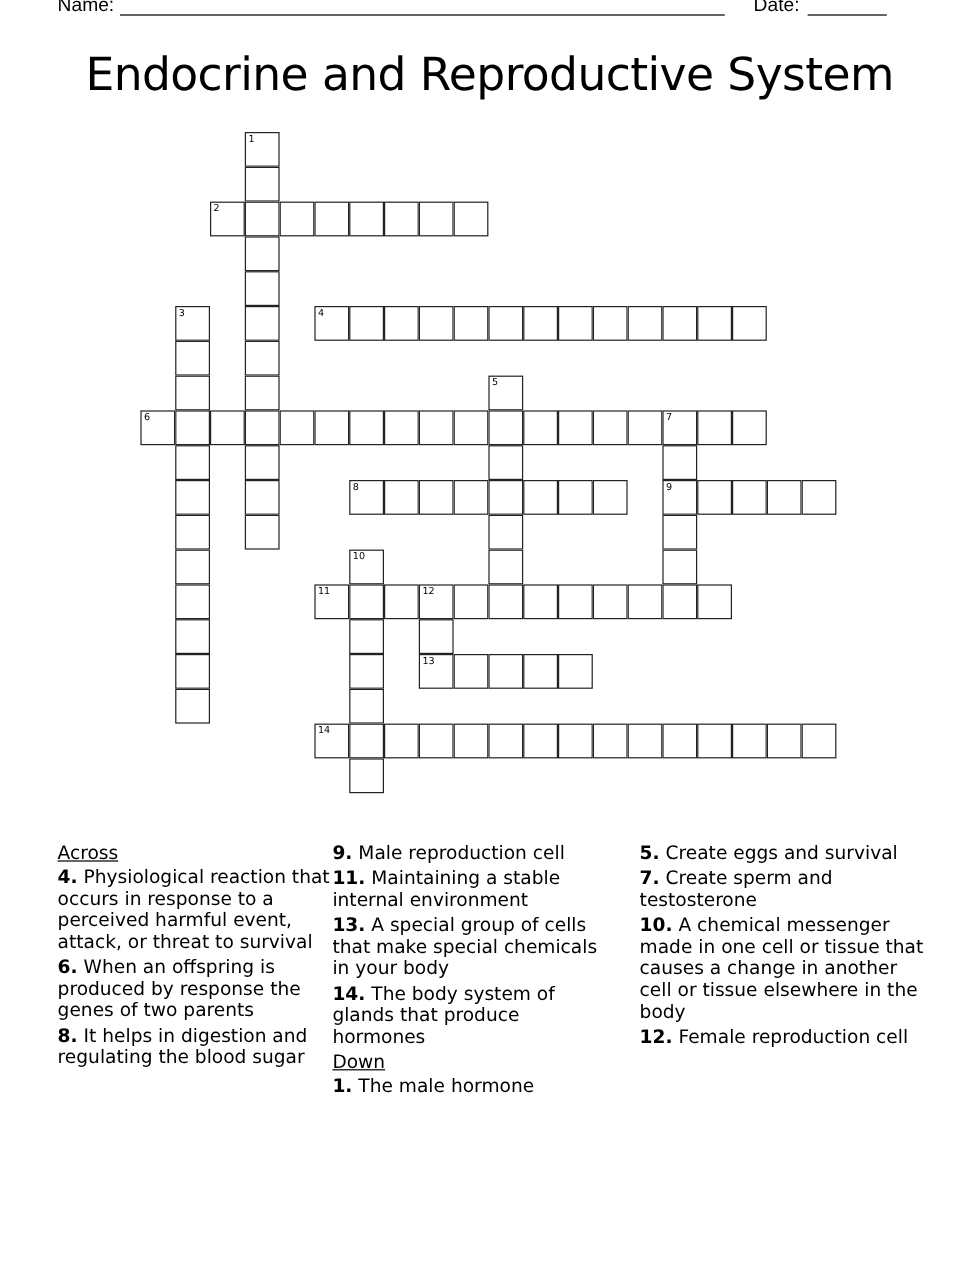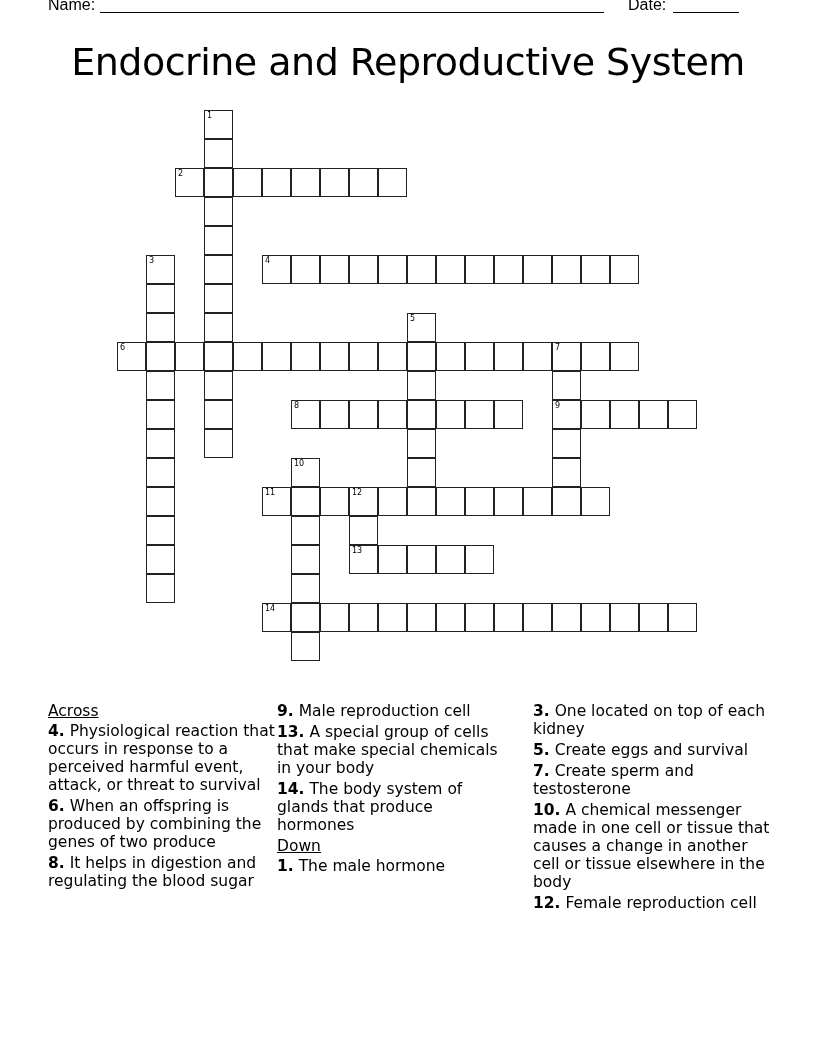--- a/index.html
+++ b/index.html
@@ -195,30 +195,30 @@
     <div class="cell" style="left: 581px; top: 603px; border-color: rgb(34, 34, 34);"></div>
     <div class="cell" style="left: 610px; top: 603px; border-color: rgb(34, 34, 34);"></div>
     <div class="cell" style="left: 639px; top: 603px; border-color: rgb(34, 34, 34);"></div>
     <div class="cell" style="left: 668px; top: 603px; border-color: rgb(34, 34, 34);"></div>
   </div>
 
 <div class="clues">
   <div class="col c1">
     <div class="heading">Across</div>
     <div class="clue"><b>4.</b> <span>Physiological reaction that occurs in response to a perceived harmful event, attack, or threat to survival</span></div>
-    <div class="clue"><b>6.</b> <span>When an offspring is produced by combining the genes of two produce</span></div>
+    <div class="clue"><b>6.</b> <span>When an offspring is produced by response the genes of two parents</span></div>
     <div class="clue"><b>8.</b> <span>It helps in digestion and regulating the blood sugar</span></div>
   </div>
   <div class="col c2">
     <div class="clue"><b>9.</b> <span>Male reproduction cell</span></div>
+    <div class="clue"><b>11.</b> <span>Maintaining a stable internal environment</span></div>
     <div class="clue"><b>13.</b> <span>A special group of cells that make special chemicals in your body</span></div>
     <div class="clue"><b>14.</b> <span>The body system of glands that produce hormones</span></div>
     <div class="heading">Down</div>
     <div class="clue"><b>1.</b> <span>The male hormone</span></div>
   </div>
   <div class="col c3">
-    <div class="clue"><b>3.</b> <span>One located on top of each kidney</span></div>
     <div class="clue"><b>5.</b> <span>Create eggs and survival</span></div>
     <div class="clue"><b>7.</b> <span>Create sperm and testosterone</span></div>
     <div class="clue"><b>10.</b> <span>A chemical messenger made in one cell or tissue that causes a change in another cell or tissue elsewhere in the body</span></div>
     <div class="clue"><b>12.</b> <span>Female reproduction cell</span></div>
   </div>
 </div>
 
 </body></html>

